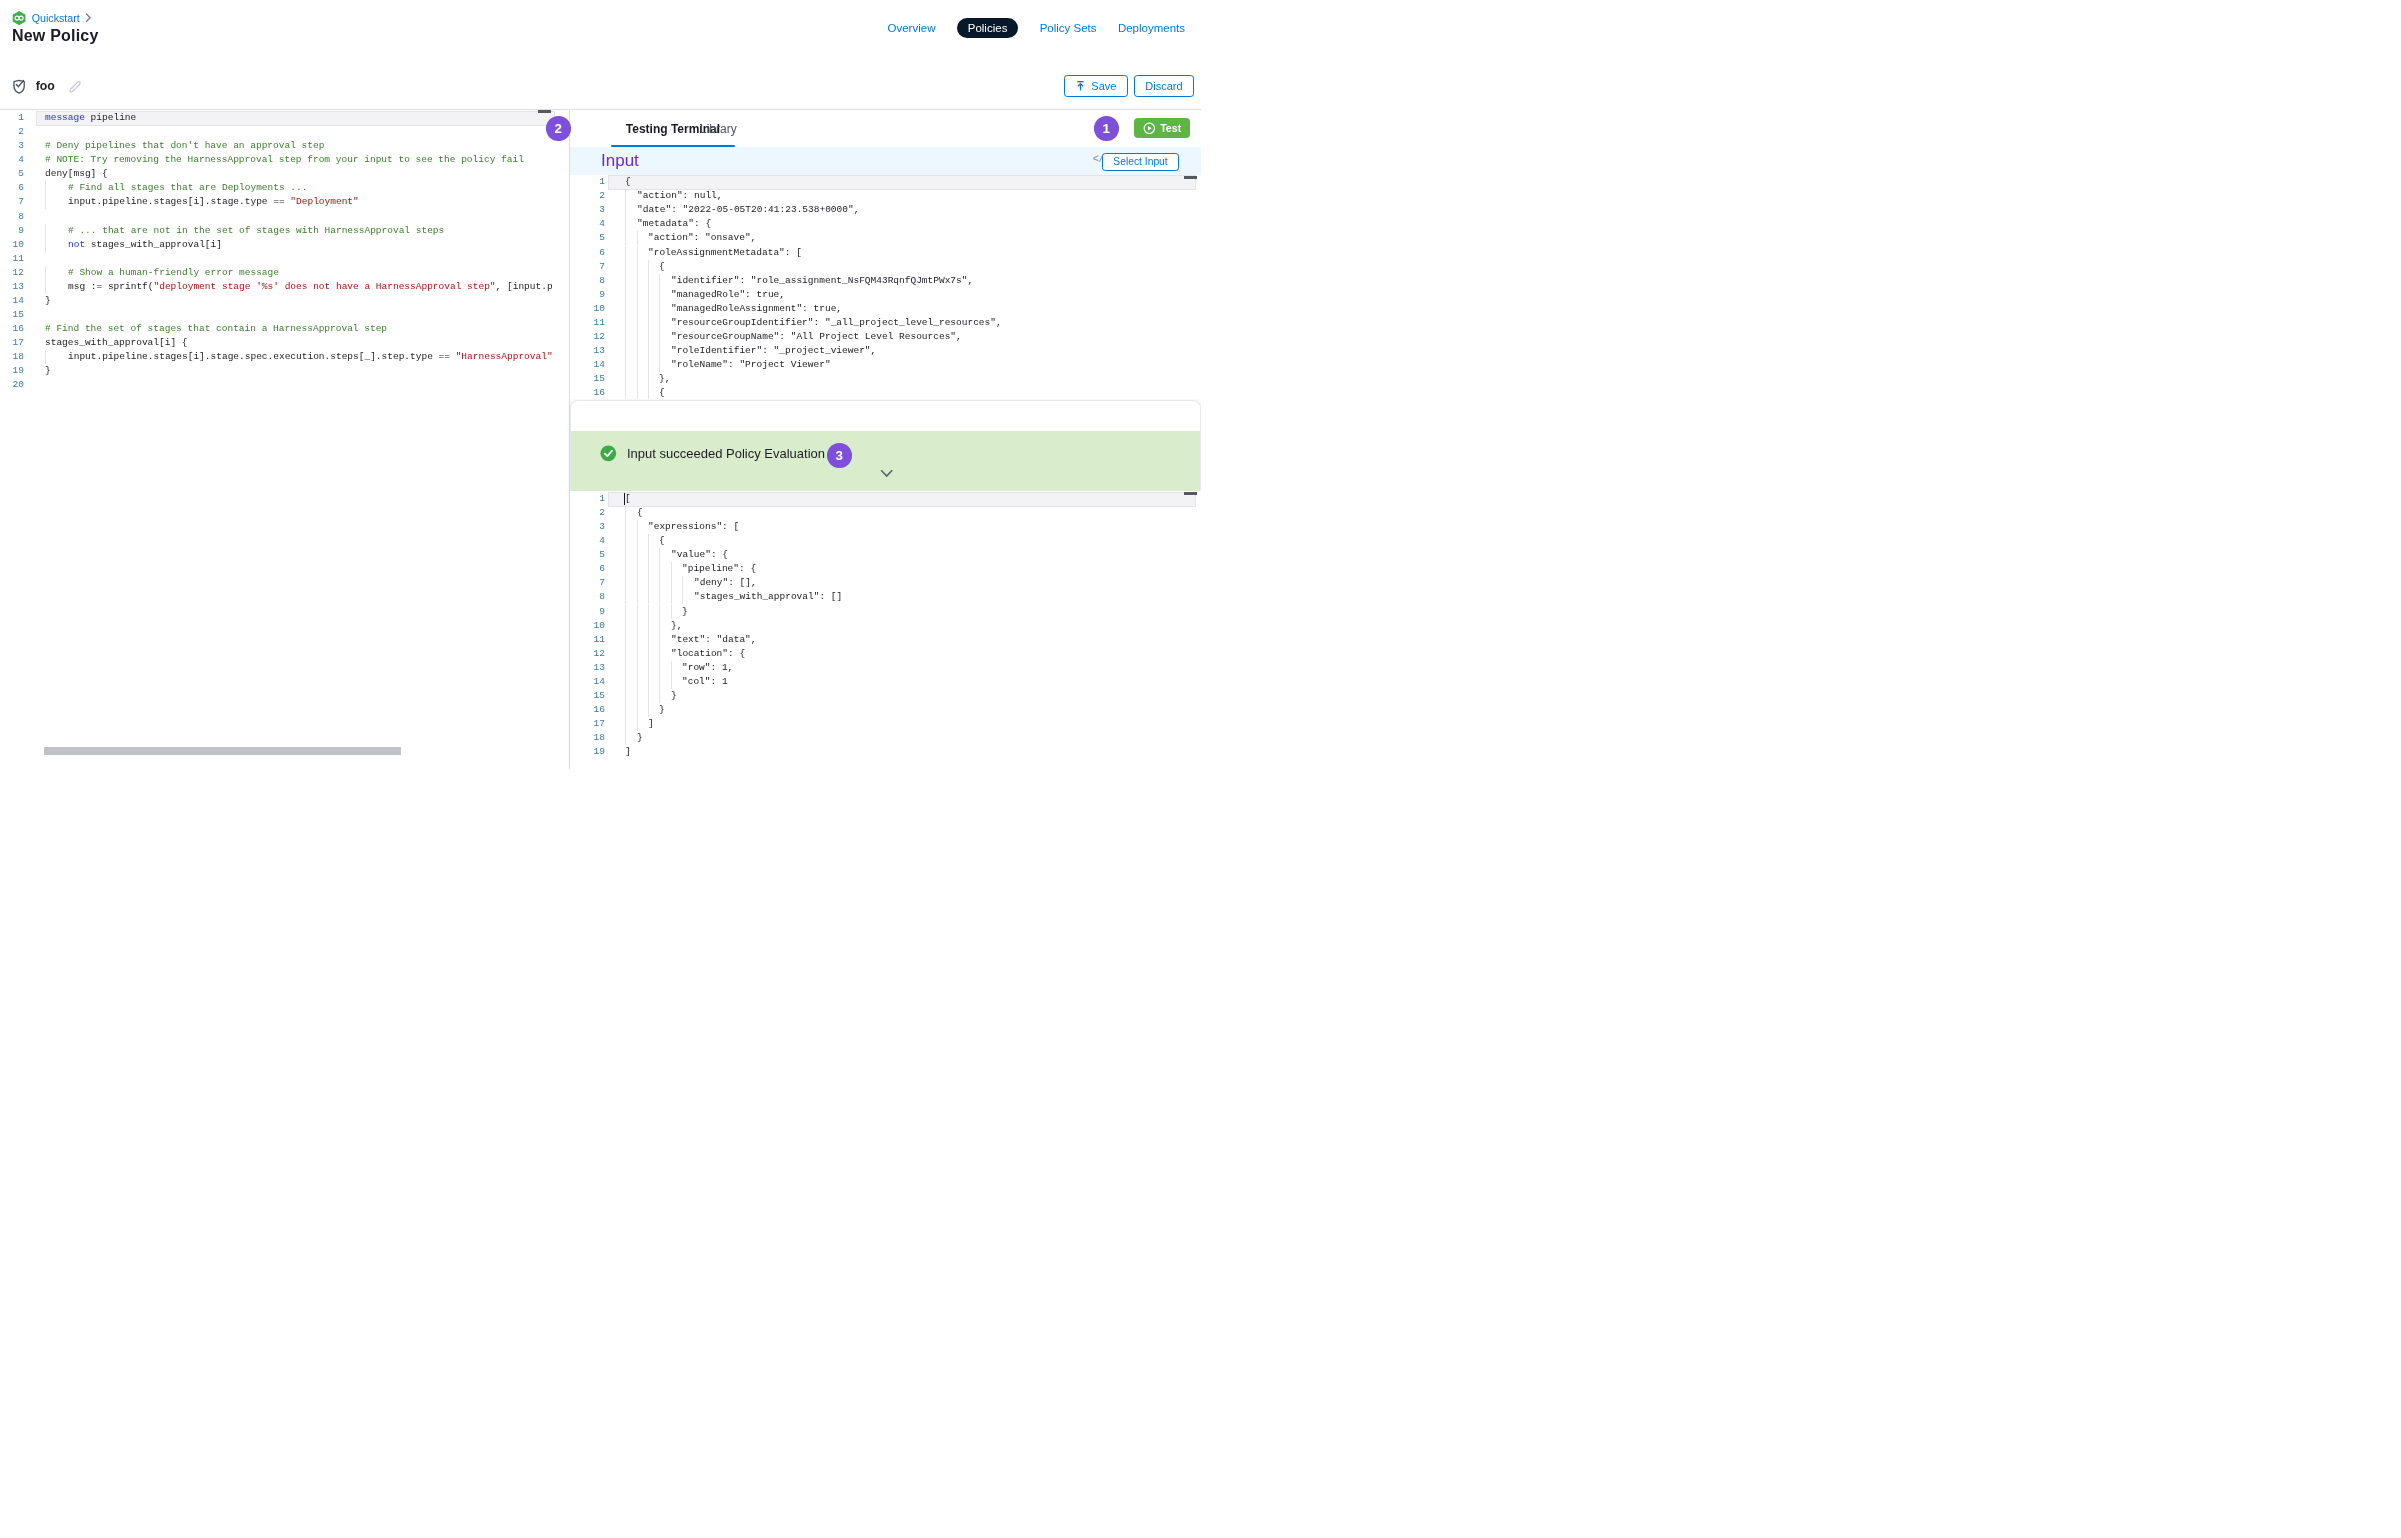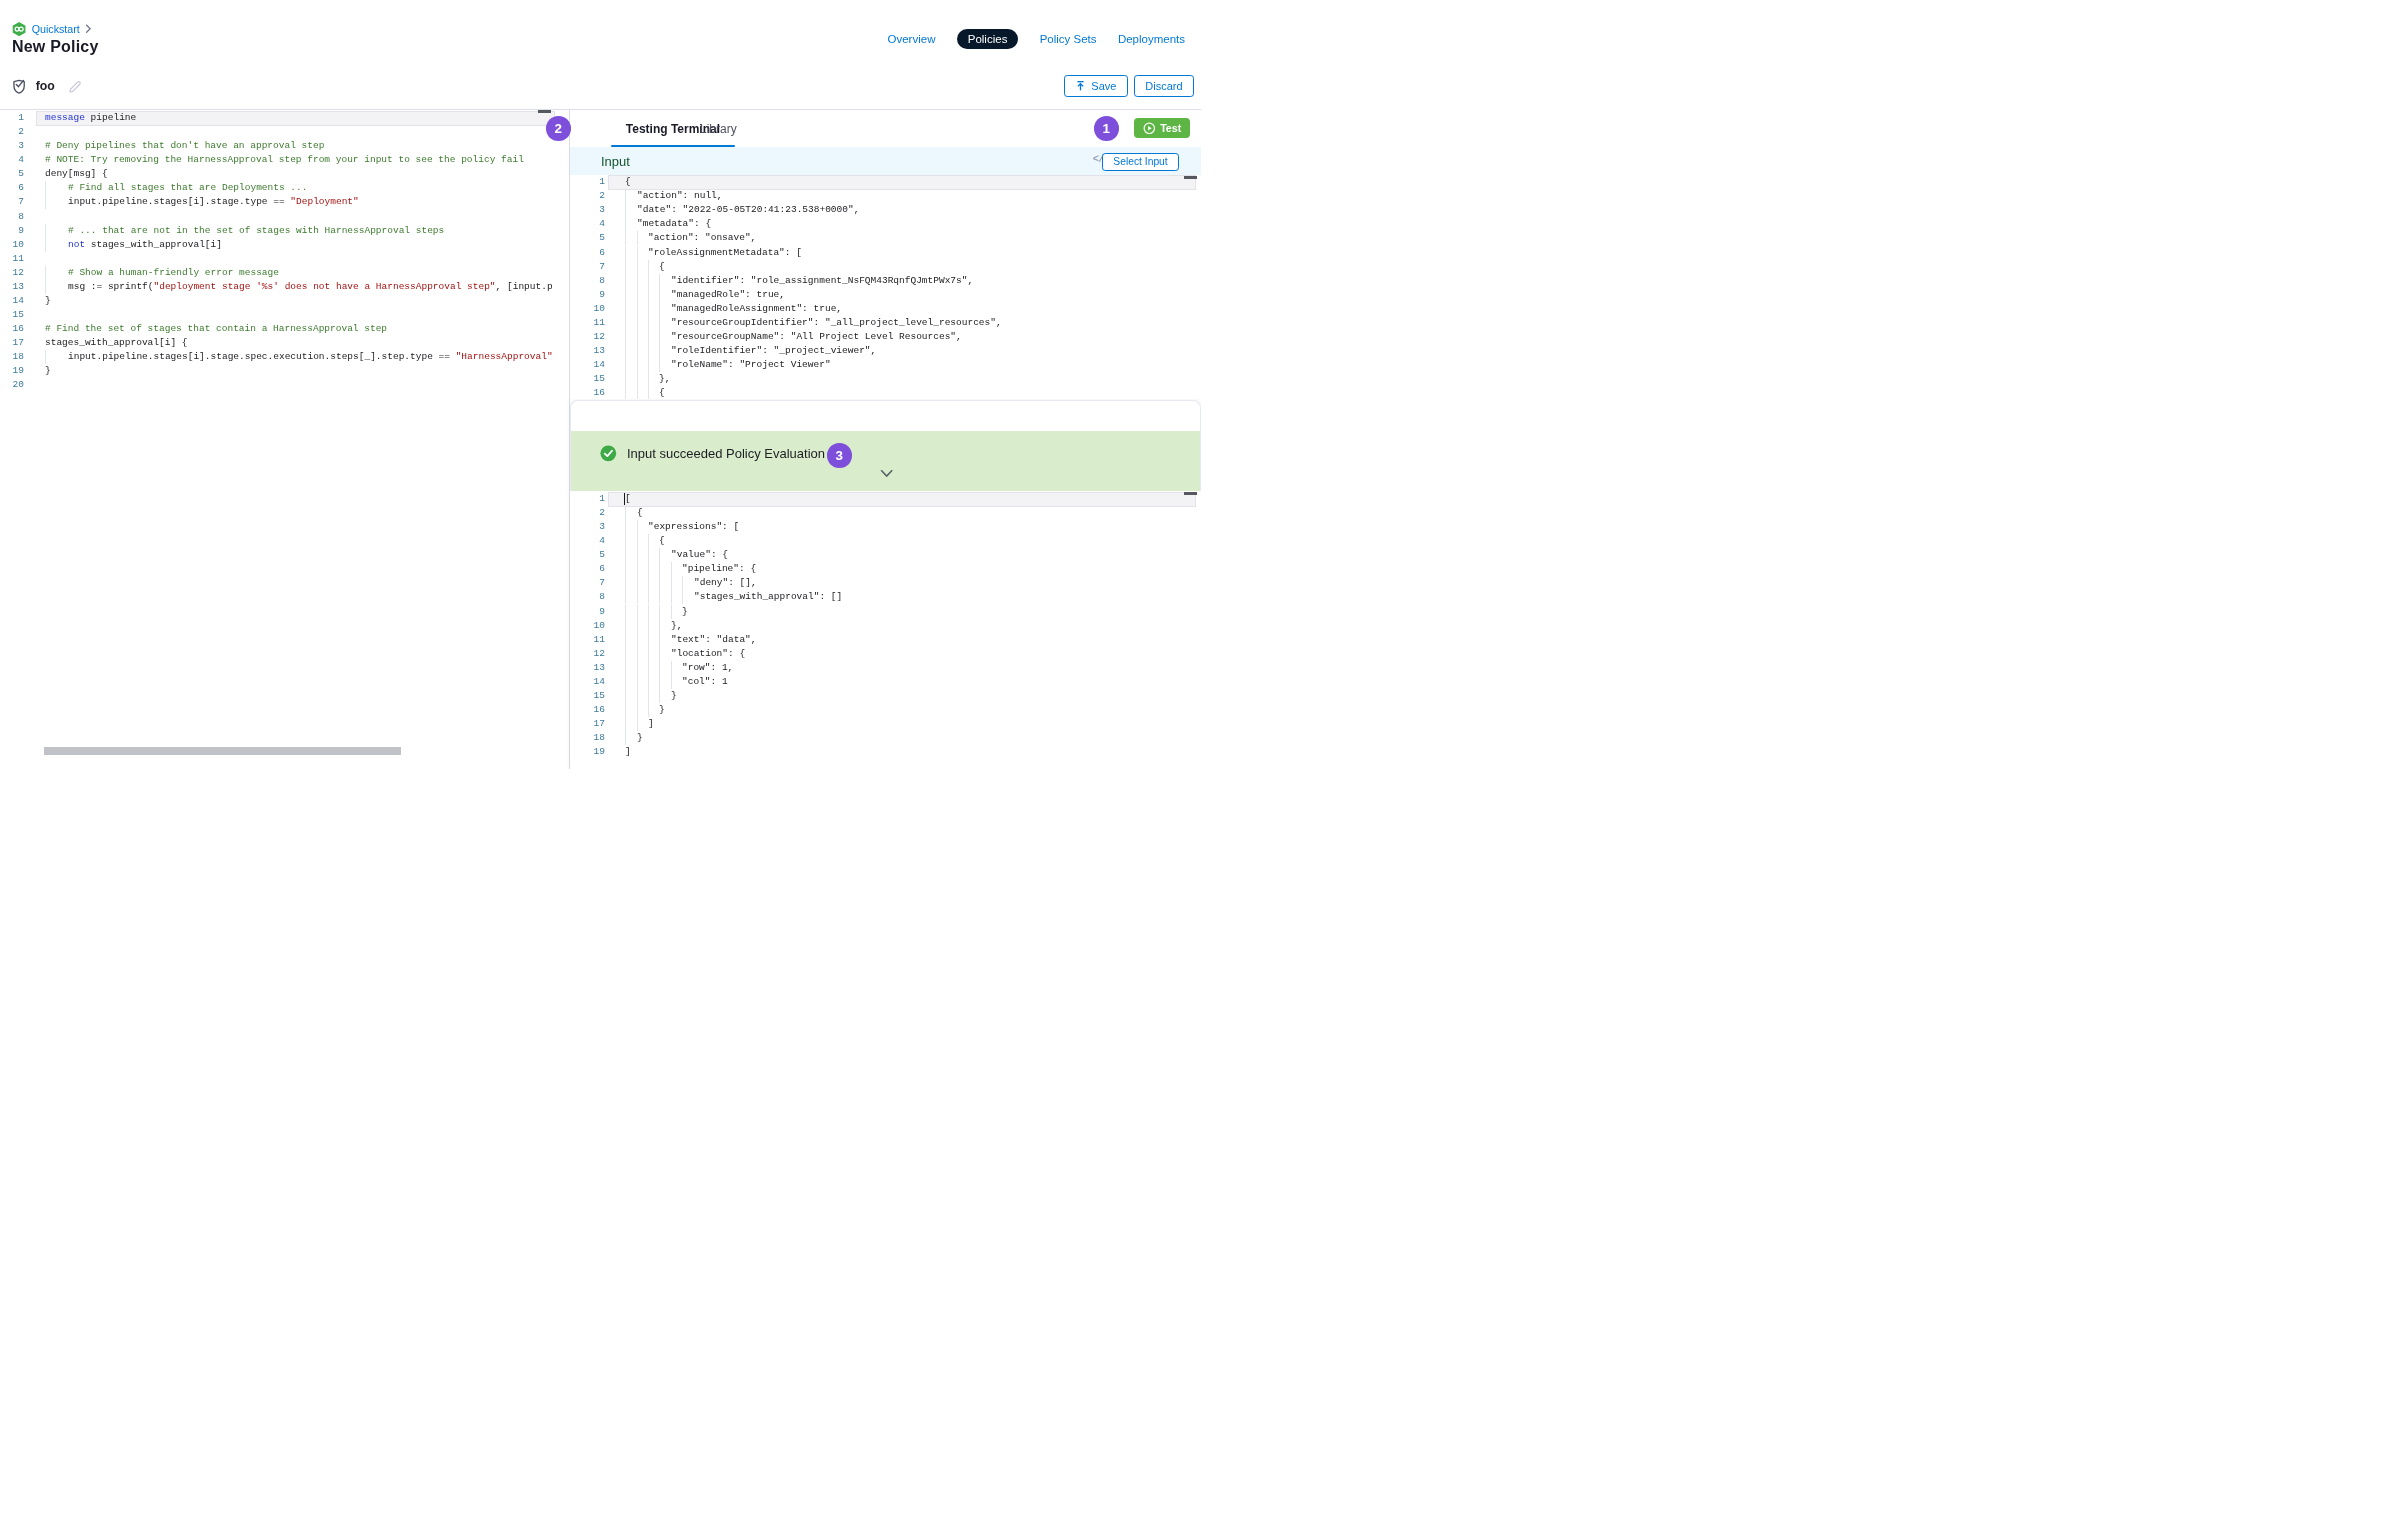--- a/index.html
+++ b/index.html
@@ -1,21 +1,21 @@
 <!DOCTYPE html>
 <html style="font-size:12.6px"><head>
 <meta charset="utf-8">
 <style>
   * { margin:0; padding:0; box-sizing:border-box; }
   html,body { width:1201px; height:769px; overflow:hidden; background:#ffffff;
     font-family:"Liberation Sans", sans-serif; color:#1c1c28; }
   .page { position:relative; width:1201px; height:769px; background:#fff; }
 
   
-  .topbar { position:absolute; left:0; top:16px; right:0; height:73px; background:#fff;
+  .topbar { position:absolute; left:0; top:5px; right:0; height:73px; background:#fff;
     border-bottom:0.8px solid #dcdee8; }
   .crumb-row { position:absolute; left:12px; top:5.5px; display:flex; align-items:center; gap:5.5px; }
   .crumb-link { font-size:10.7px; font-weight:500; color:#0278d5; text-decoration:none; cursor:pointer; }
   .crumb-chev { color:#6f7588; display:flex; align-items:center; }
   .title { position:absolute; left:12px; top:22px; font-size:16px; font-weight:700; color:#1b1b28; letter-spacing:0.2px; }
   .topnav { position:absolute; right:16px; top:13.4px; display:flex; align-items:center; gap:21.3px; }
   .topnav a { font-size:11.5px; font-weight:500; color:#0278d5; text-decoration:none; cursor:pointer; padding:4px 0; }
   .topnav a.active { background:#07182b; color:#ffffff; border-radius:790px; padding:4px 11px; }
 
   
@@ -66,21 +66,21 @@
     color:#fff; font-size:10.7px; font-weight:700; font-family:inherit; cursor:pointer; }
 
   .annotation { position:absolute; width:24.5px; height:24.5px; border-radius:50%; background:#7d4fdb;
     color:#fff; font-size:13.4px; font-weight:700; display:flex; align-items:center; justify-content:center; z-index:30; }
   .a1 { left:524px; top:6.3px; }
   .a2 { left:-24px; top:6.3px; }
   .a3 { left:256px; top:12.3px; }
 
   .input-bar { position:absolute; left:0; top:37px; right:0; height:28.5px; background:#ecf8fd;
     display:flex; align-items:center; }
-  .section-label { font-size:13px; color:#14532d; }
+  .section-label { font-size:17px; color:#6d28d9; }
   .input-bar .section-label { margin-left:31px; }
   .code-icon { position:absolute; right:92px; top:6.3px; color:#9ba0b5; font-size:10.3px; font-weight:700;
     font-family:"Liberation Mono","DejaVu Sans Mono",monospace; cursor:pointer; letter-spacing:-0.8px; }
   .select-input-btn { position:absolute; right:22px; top:5.5px; height:18px; padding:0 10.3px;
     background:#fff; border:1.1px solid #0278d5; border-radius:3.2px; color:#0278d5;
     font-size:10.3px; font-weight:500; font-family:inherit; cursor:pointer; }
 
   .output-card { position:absolute; left:0; top:290px; right:0; bottom:0; background:#fff;
     border:0.8px solid #e7e9f0; border-bottom:none; border-radius:8px 8px 0 0;
     box-shadow:0 -1.6px 6.3px rgba(30,32,58,.05); }

